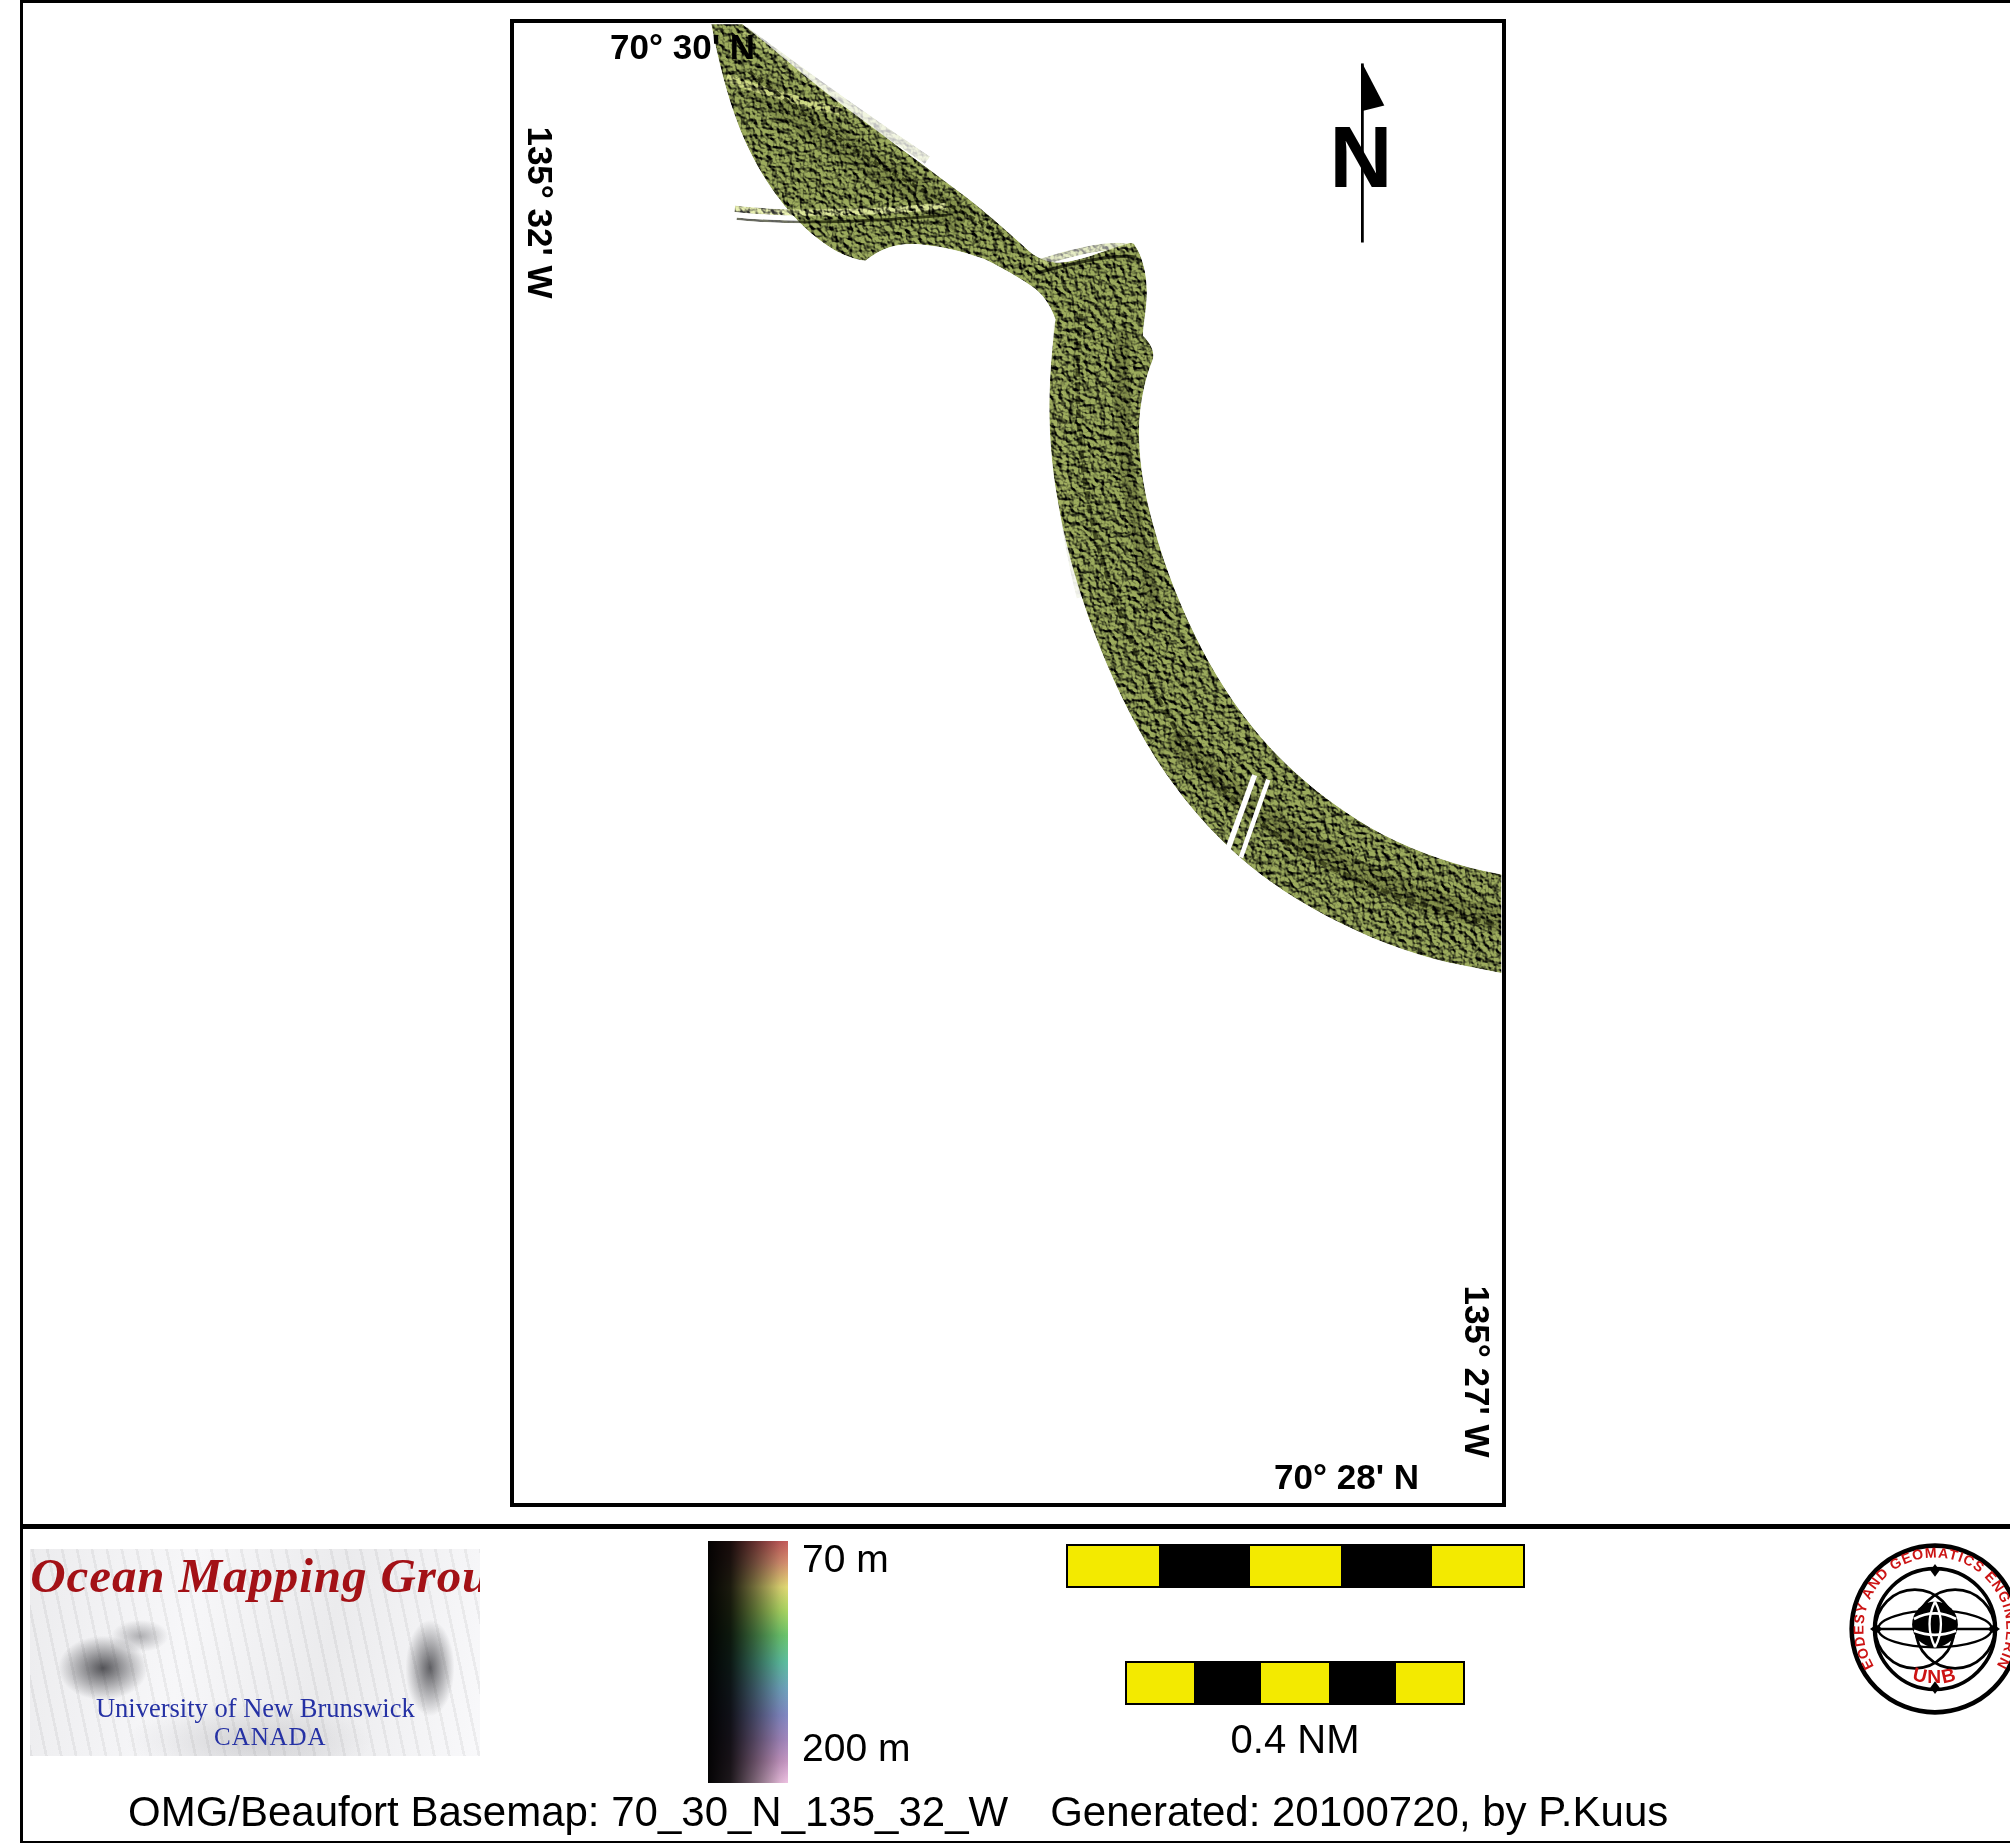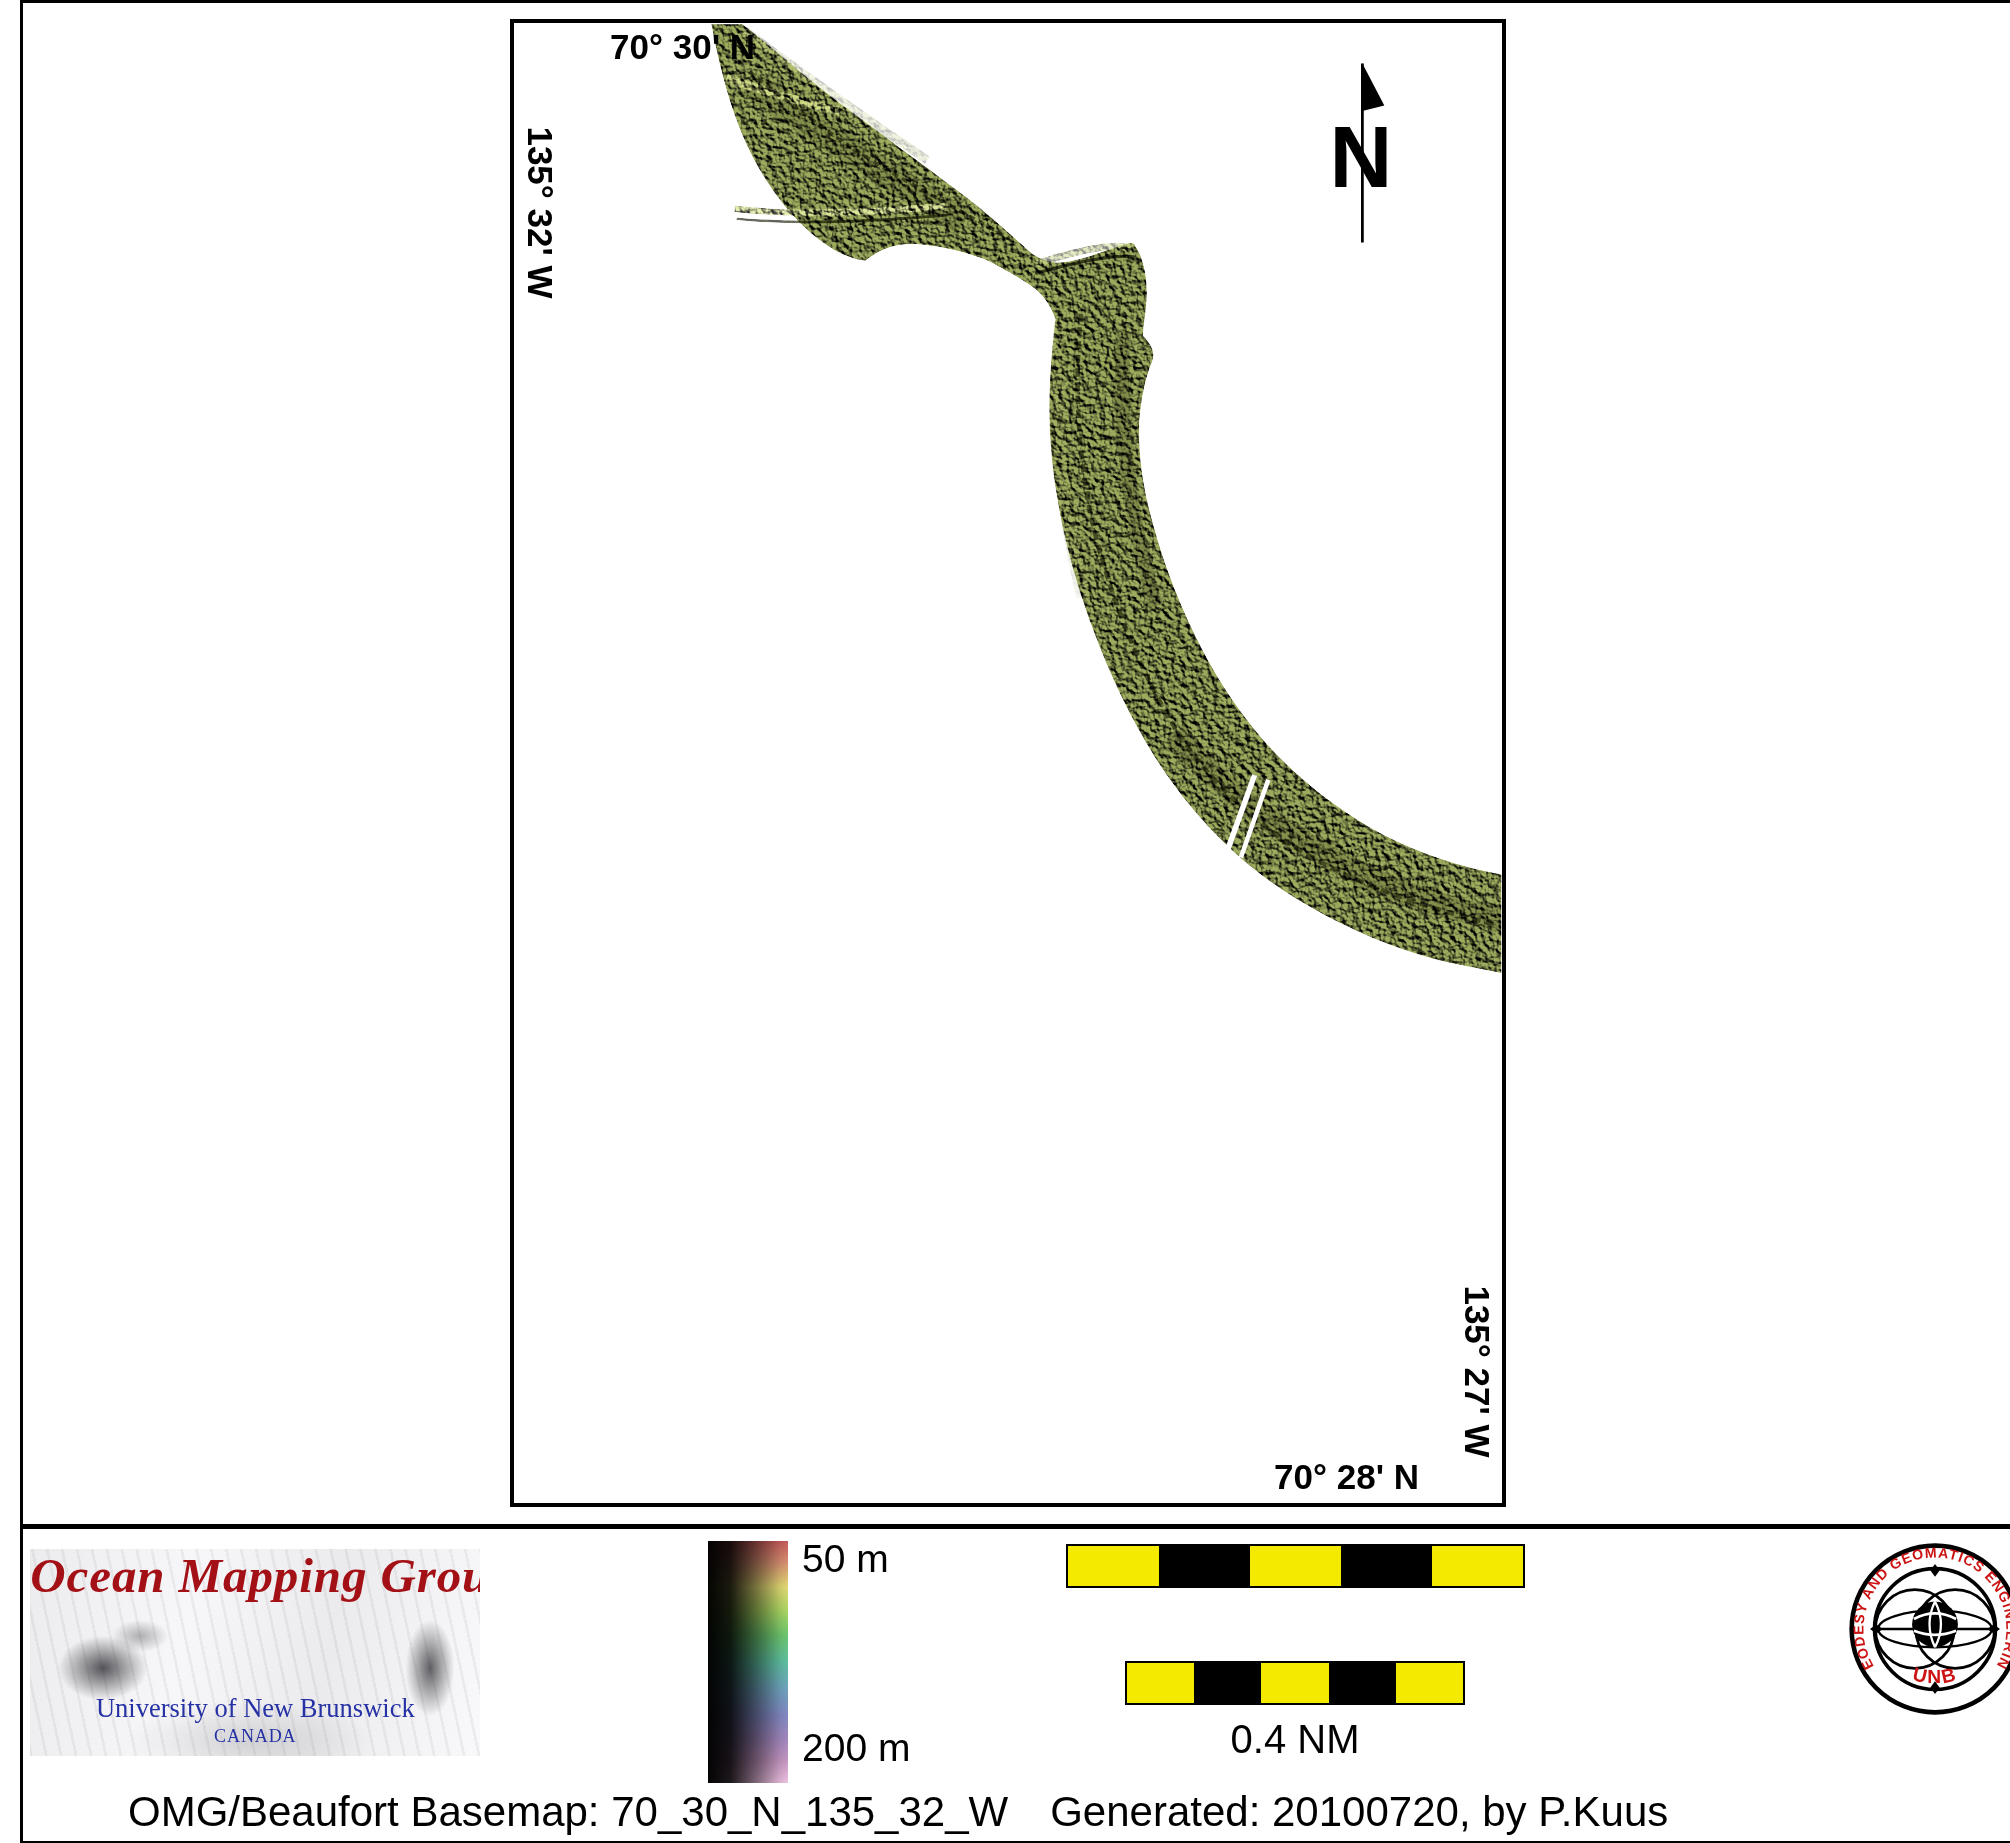--- a/index.html
+++ b/index.html
@@ -37,22 +37,22 @@
   .omg-title{
     position:absolute;left:0;top:0;width:100%;text-align:center;
     font-family:"Liberation Serif",serif;font-style:italic;font-weight:bold;
     font-size:49px;line-height:53px;color:#a31116;letter-spacing:0.9px;white-space:nowrap;
   }
   .omg-uni{
     position:absolute;left:0;top:146px;width:100%;text-align:center;
     font-family:"Liberation Serif",serif;font-size:26.5px;line-height:27.4px;color:#2531a4;
   }
   .omg-country{
-    position:absolute;left:0;top:175px;width:100%;text-align:center;
-    font-family:"Liberation Serif",serif;font-size:18px;line-height:25.6px;color:#2531a4;letter-spacing:0.9px;
+    position:absolute;left:15px;top:175px;width:100%;text-align:center;
+    font-family:"Liberation Serif",serif;font-size:25px;line-height:25.6px;color:#2531a4;letter-spacing:0.9px;
   }
   .colorbar{
     left:685px;top:1538px;width:80px;height:242px;
     background:
       linear-gradient(to right, rgba(0,0,0,.98) 0%, rgba(0,0,0,.88) 28%, rgba(0,0,0,.5) 58%, rgba(0,0,0,.08) 90%, rgba(0,0,0,0) 100%),
       linear-gradient(to bottom,
         #c55b5b 0%, #d68f70 9%, #e2d974 19%, #a9d562 29%, #6cc66e 39%,
         #5dbfa0 50%, #6fa3bd 61%, #8289c4 72%, #a287bd 82%, #c697c3 91%, #eec2e2 100%);
   }
   .depth-label{font-size:39px;line-height:40px;white-space:nowrap;}
@@ -158,21 +158,21 @@
 
   <div class="abs panel-sep"></div>
 
   <div class="abs omg-block">
     <div class="omg-title">Ocean Mapping Group</div>
     <div class="omg-uni">University of New Brunswick</div>
     <div class="omg-country">CANADA</div>
   </div>
 
   <div class="abs colorbar"></div>
-  <div class="abs depth-label depth-top">50 m</div>
+  <div class="abs depth-label depth-top">70 m</div>
   <div class="abs depth-label depth-bottom">200 m</div>
 
   <div class="abs bar bar-km">
     <div class="y"></div>
     <div class="k"></div>
     <div class="y"></div>
     <div class="k"></div>
     <div class="y"></div>
   </div>
 

